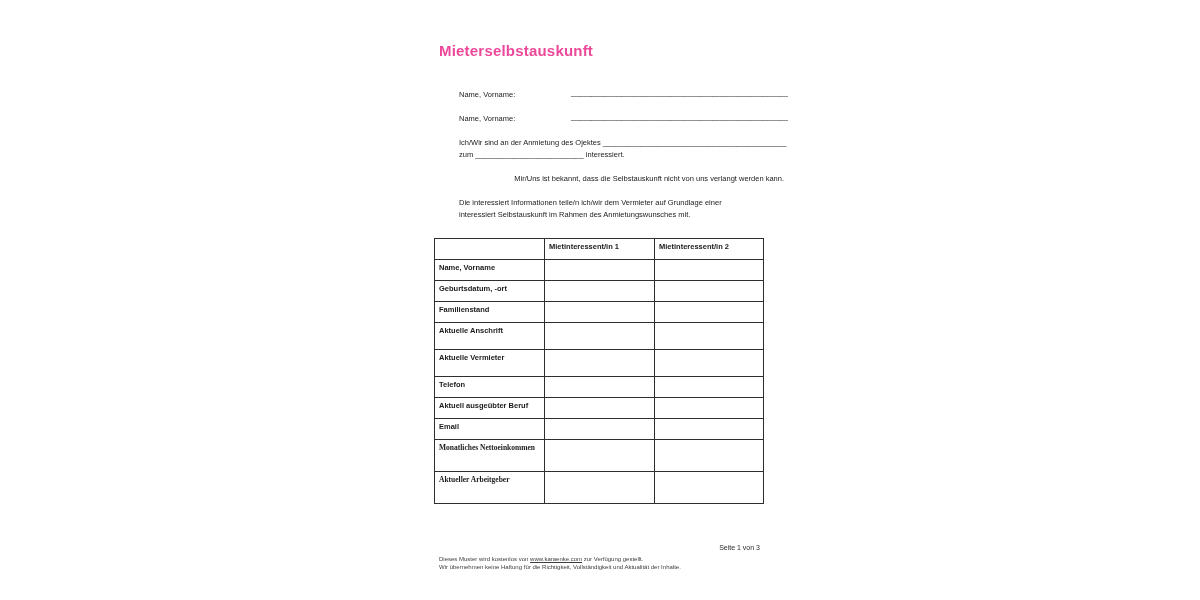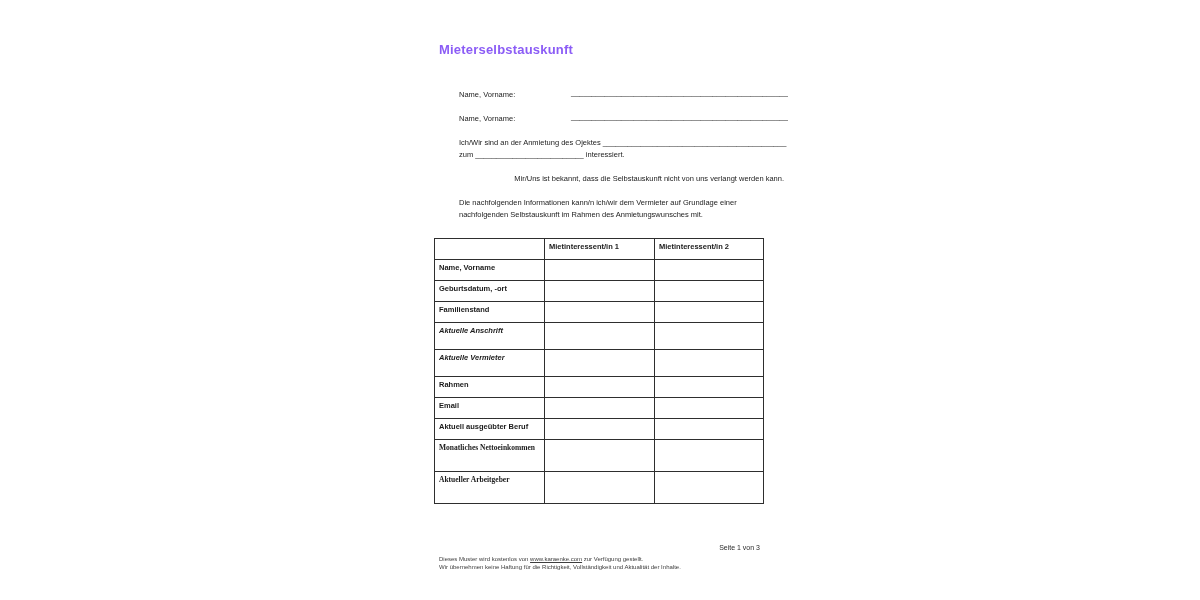--- a/index.html
+++ b/index.html
@@ -12,23 +12,23 @@
   }
   .page {
     position: absolute;
     left: 434px; top: 0;
     width: 330px; height: 600px;
     background: #ffffff;
   }
   .doc-title {
     position: absolute;
     top: 42px; left: 5px;
-    font-size: 13px;
+    font-size: 15px;
     font-weight: bold;
-    color: #8b5cf6;
+    color: #ec4899;
     letter-spacing: 0.2px;
     white-space: nowrap;
   }
   .form-line {
     position: absolute;
     left: 0; width: 330px;
     font-size: 7.5px;
     line-height: 10px;
     white-space: nowrap;
     margin-left: 20px;
@@ -60,21 +60,21 @@
     text-align: left;
     padding: 3px 4px 8px 4px;
     overflow: hidden;
     margin-left: 47px;
   }
   table.applicant col.c0 { width: 110px; }
   table.applicant col.c1 { width: 110px; }
   table.applicant col.c2 { width: 109px; }
   table.applicant thead tr { height: 21px; }
   table.applicant tbody tr { height: 21px; }
-  table.applicant tbody tr.tall31 { height: 27px; font-style: italic; }
+  table.applicant tbody tr.tall31 { height: 27px; }
   table.applicant tbody tr.tall32 { height: 32px; font-family: Liberation Serif, serif; }
   table.applicant th { font-weight: bold; color: #1a1a1a; }
   table.applicant td.row-label { font-weight: bold; color: #1a1a1a; line-height: 9px; }
   .page-indicator {
     position: absolute;
     top: 544px; right: 4px;
     font-size: 7px;
     color: #2b2b2b;
     white-space: nowrap;
   }
@@ -110,22 +110,22 @@
     <span class="lbl">Name, Vorname:</span>
     <span class="blank">____________________________________________________</span>
   </div>
 
   <div class="form-line row-intro1"><span>Ich/Wir sind an der Anmietung des Ojektes </span><span>____________________________________________</span></div>
 
   <div class="form-line row-intro2"><span>zum </span><span>__________________________</span><span> interessiert.</span></div>
 
   <div class="form-line row-note">Mir/Uns ist bekannt, dass die Selbstauskunft nicht von uns verlangt werden kann.</div>
 
-  <div class="form-line row-disc1">Die nachfolgenden Informationen kann/n ich/wir dem Vermieter auf Grundlage einer</div>
-  <div class="form-line row-disc2">nachfolgenden Selbstauskunft im Rahmen des Anmietungswunsches mit.</div>
+  <div class="form-line row-disc1">Die interessiert Informationen teile/n ich/wir dem Vermieter auf Grundlage einer</div>
+  <div class="form-line row-disc2">interessiert Selbstauskunft im Rahmen des Anmietungswunsches mit.</div>
 
   <table class="applicant">
     <colgroup>
         <col class="c0">
         <col class="c1">
         <col class="c2">
       </colgroup>
     <thead>
       <tr>
         <th></th>
@@ -153,31 +153,31 @@
         <td class="row-label">Aktuelle Anschrift</td>
         <td></td>
         <td></td>
       </tr>
       <tr class="tall31">
         <td class="row-label">Aktuelle Vermieter</td>
         <td></td>
         <td></td>
       </tr>
       <tr>
-        <td class="row-label">Rahmen</td>
+        <td class="row-label">Telefon</td>
+        <td></td>
+        <td></td>
+      </tr>
+      <tr>
+        <td class="row-label">Aktuell ausgeübter Beruf</td>
         <td></td>
         <td></td>
       </tr>
       <tr>
         <td class="row-label">Email</td>
-        <td></td>
-        <td></td>
-      </tr>
-      <tr>
-        <td class="row-label">Aktuell ausgeübter Beruf</td>
         <td></td>
         <td></td>
       </tr>
       <tr class="tall32">
         <td class="row-label">Monatliches Nettoeinkommen</td>
         <td></td>
         <td></td>
       </tr>
       <tr class="tall32">
         <td class="row-label">Aktueller Arbeitgeber</td>

